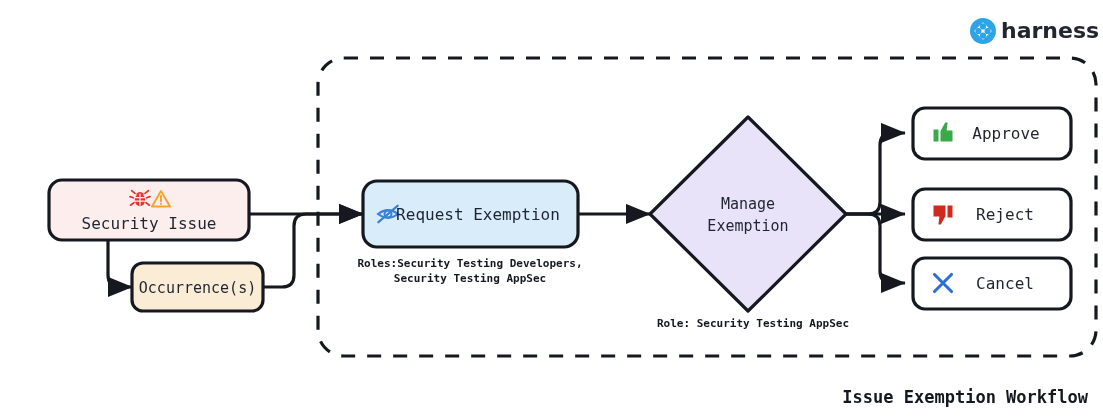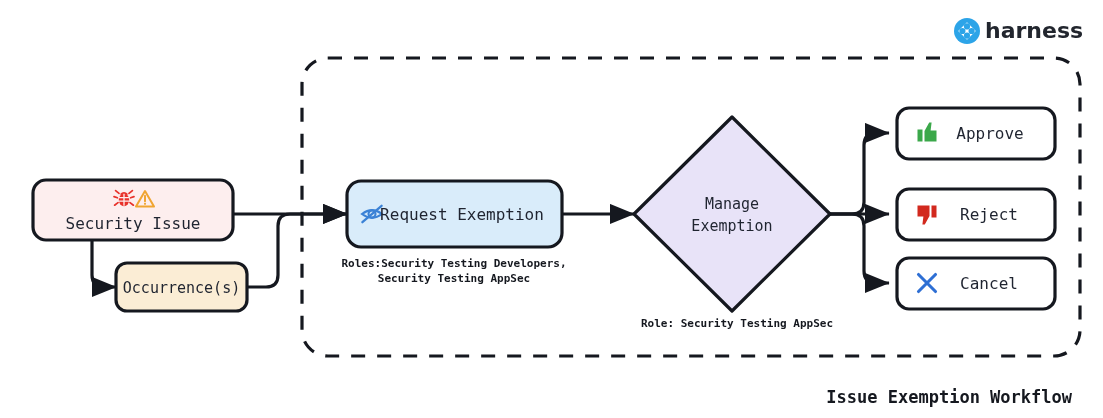--- a/index.html
+++ b/index.html
@@ -1,21 +1,21 @@
 <!DOCTYPE html>
 <html><head>
 <meta charset="utf-8">
 <style>
   html,body{margin:0;padding:0;background:#ffffff;}
   body{
     width:1103px;height:418px;
     font-family:"DejaVu Sans Mono", monospace;
     overflow:hidden;position:relative;
   }
-  #root{position:absolute;inset:0;}
+  #root{position:absolute;inset:0;margin-left:16px;}
   svg{display:block;}
   .node-label{
     font-family:"DejaVu Sans Mono", monospace;
     font-size:16px;
     fill:#1f2430;
     dominant-baseline:middle;
     text-anchor:middle;
   }
   .node-label.small{font-size:15px;}
   .role-text{

